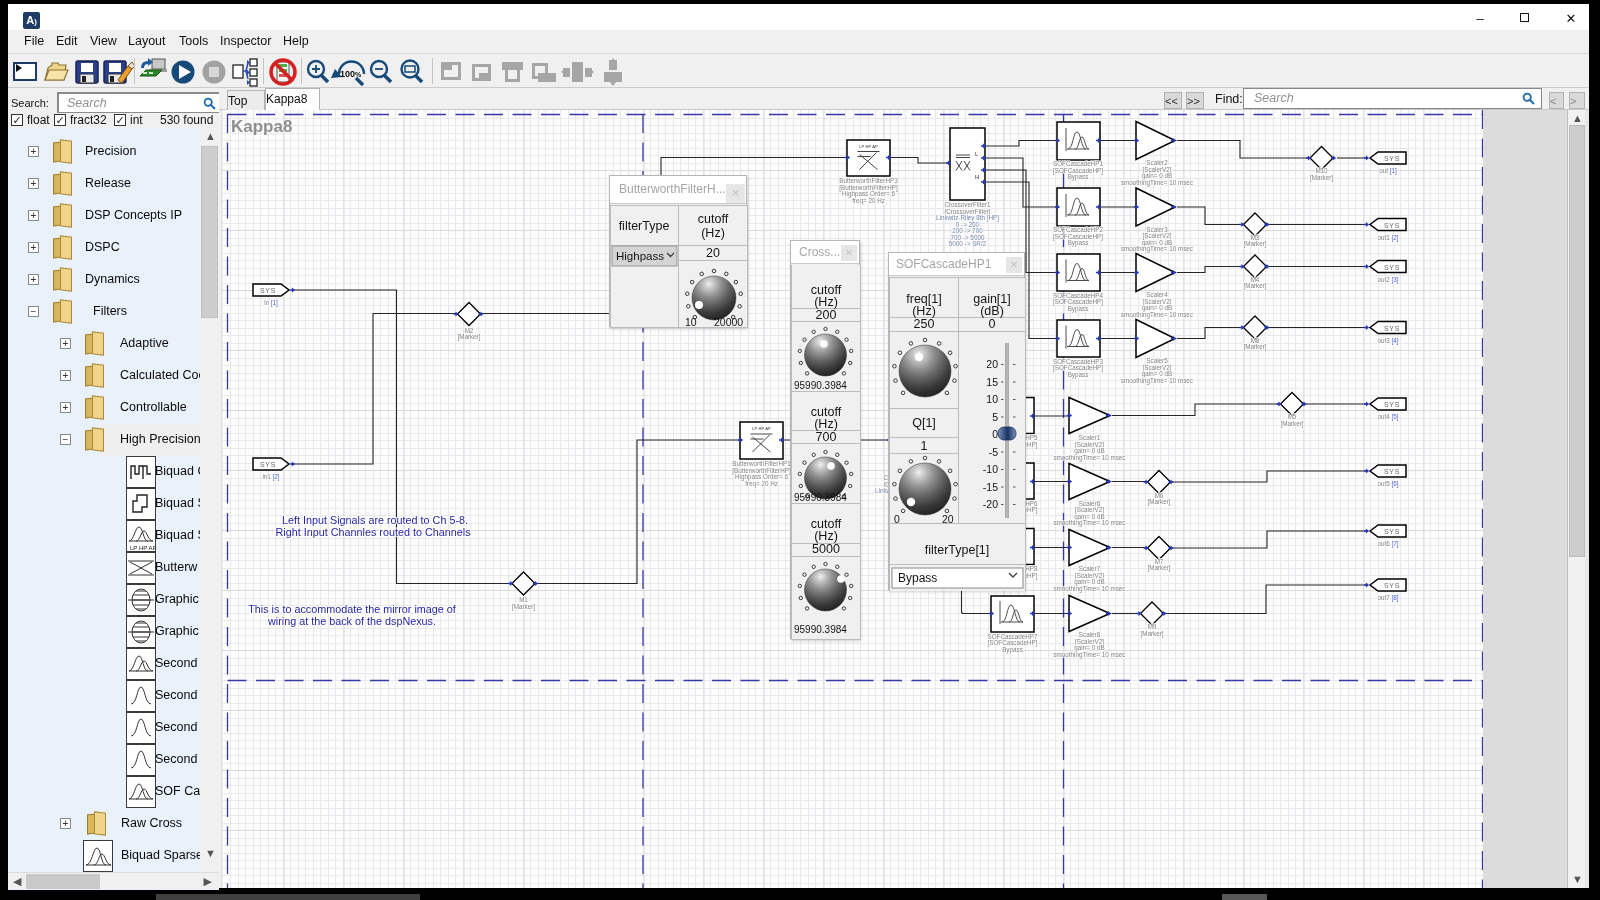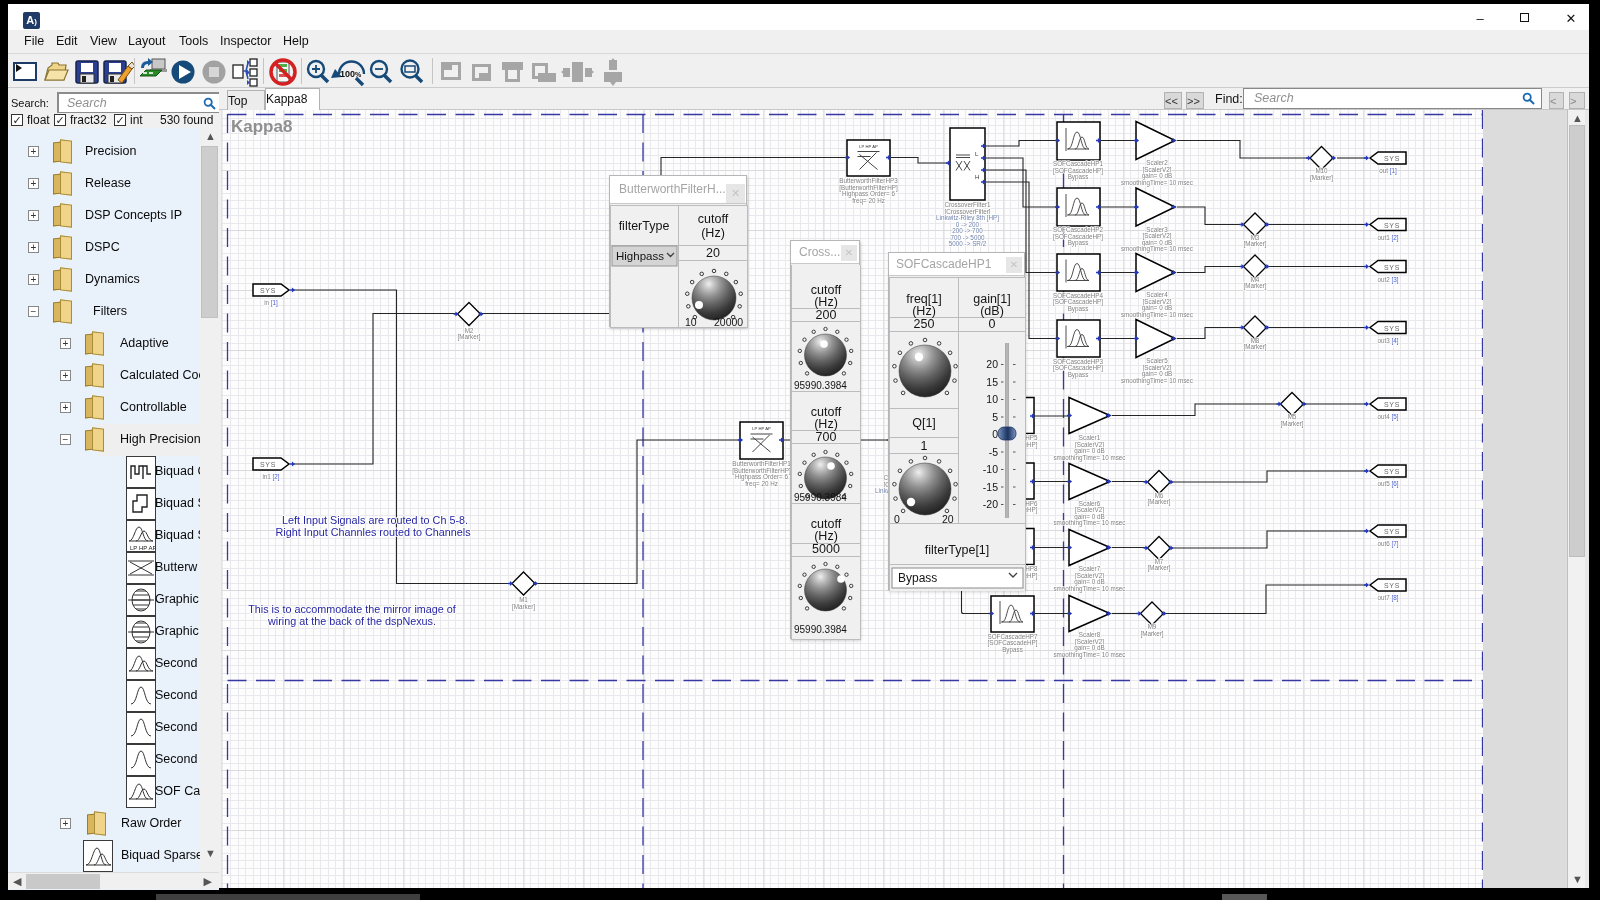--- a/index.html
+++ b/index.html
@@ -357,21 +357,21 @@
           <path d="M2 22 H26" stroke="#333"></path>
         </svg></span>
       <span class="tlbl" style="left:147px">SOF Cas</span>
     </div>
  <div class="trow" style="top:680px">
       <span class="pm" style="left:52px">+</span>
       <span class="fold" style="left:78px">
         <i></i>
         <b></b>
       </span>
-      <span class="tlbl" style="left:113px">Raw Order</span>
+      <span class="tlbl" style="left:113px">Raw Cross</span>
     </div>
  <div class="trow" style="top:712px">
       <span class="iic" style="left:75px"><svg width="28" height="30">
           <path d="M2 24 C8 24,9 7,13 7 C17 7,17 24,22 24" fill="none" stroke="#333"></path>
           <path d="M10 24 C14 24,15 13,18 13 C21 13,22 24,27 24" fill="none" stroke="#333"></path>
           <path d="M2 24 H27" stroke="#333"></path>
         </svg></span>
       <span class="tlbl" style="left:113px">Biquad Sparse</span>
     </div>
  <div id="vsb">

